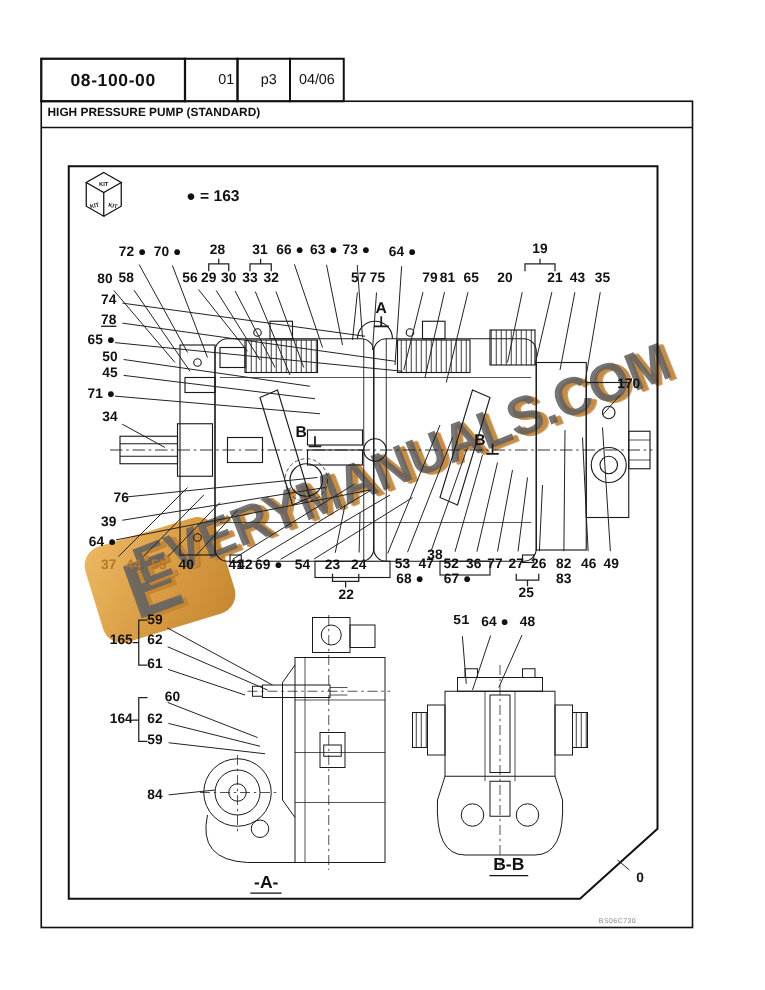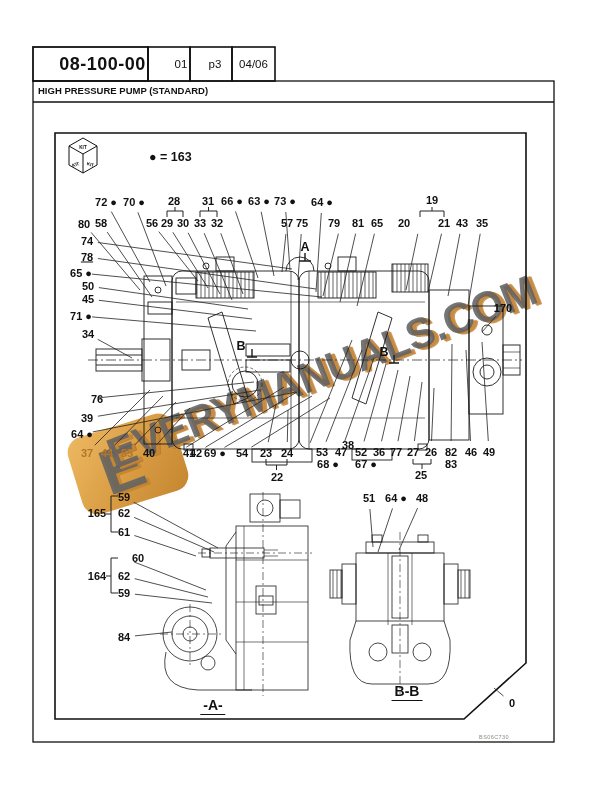--- a/index.html
+++ b/index.html
@@ -2,21 +2,21 @@
 <html><head>
 <meta charset="utf-8">
 <style>
   html,body{margin:0;padding:0;background:#fff;}
   .page{position:relative;width:612px;height:792px;background:#fff;overflow:hidden;
         font-family:"Liberation Sans","DejaVu Sans",sans-serif;color:#111;}
   svg{position:absolute;left:0;top:0;}
   .abs{position:absolute;}
   
   .hcell{position:absolute;display:flex;align-items:center;justify-content:center;}
-  .doc-num{font-size:18px;font-weight:bold;letter-spacing:.5px;padding-left:12px;}
+  .doc-num{font-size:14px;font-weight:bold;letter-spacing:.5px;}
   .hsmall{font-size:11.5px;}
   .title{position:absolute;left:38px;top:85px;width:510px;height:14px;
          font-size:9.5px;font-weight:bold;}
   
   .co{position:absolute;transform:translate(-50%,-50%);font-size:11px;font-weight:bold;
       white-space:nowrap;line-height:1;color:#111;}
   .co.tint{color:#b3762a;}
   .co.mark{font-size:12.5px;}
   .cap{position:absolute;transform:translate(-50%,-50%);font-size:14px;font-weight:bold;
        border-bottom:1.6px solid #111;padding:0 3px 1px 3px;white-space:nowrap;}
@@ -263,21 +263,21 @@
         <div class="co" style="left: 432px; top: 200px;">19</div>
         <div class="co" style="left: 84px; top: 224px;">80</div>
         <div class="co" style="left: 101px; top: 223px;">58</div>
         <div class="co" style="left: 152px; top: 223px;">56</div>
         <div class="co" style="left: 167px; top: 223px;">29</div>
         <div class="co" style="left: 183px; top: 223px;">30</div>
         <div class="co" style="left: 200px; top: 223px;">33</div>
         <div class="co" style="left: 217px; top: 223px;">32</div>
         <div class="co" style="left: 287px; top: 223px;">57</div>
         <div class="co" style="left: 302px; top: 223px;">75</div>
-        <div class="co" style="left: 334px; top: 223px; text-align: right;">79</div>
+        <div class="co" style="left: 344px; top: 223px; text-align: right;">79</div>
         <div class="co" style="left: 358px; top: 223px;">81</div>
         <div class="co" style="left: 377px; top: 223px;">65</div>
         <div class="co" style="left: 404px; top: 223px;">20</div>
         <div class="co" style="left: 444px; top: 223px;">21</div>
         <div class="co" style="left: 462px; top: 223px;">43</div>
         <div class="co" style="left: 482px; top: 223px;">35</div>
         <div class="co" style="left: 87px; top: 241px;">74</div>
         <div class="co" style="left: 87px; top: 257px; text-decoration: underline;">78</div>
         <div class="co" style="left: 81px; top: 273px;">65 ●</div>
         <div class="co" style="left: 88px; top: 286px;">50</div>
@@ -316,21 +316,21 @@
         <div class="co" style="left: 503px; top: 308px;">170</div>
         <div class="co" style="left: 124px; top: 497px;">59</div>
         <div class="co" style="left: 97px; top: 513px;">165</div>
         <div class="co" style="left: 124px; top: 513px;">62</div>
         <div class="co" style="left: 124px; top: 532px;">61</div>
         <div class="co" style="left: 124px; top: 558px; padding-left: 28px;">60</div>
         <div class="co" style="left: 97px; top: 576px;">164</div>
         <div class="co" style="left: 124px; top: 576px;">62</div>
         <div class="co" style="left: 124px; top: 593px;">59</div>
         <div class="co" style="left: 124px; top: 637px;">84</div>
-        <div class="co" style="left: 369px; top: 498px;">51</div>
+        <div class="co" style="left: 369px; top: 498px; font-family: Liberation Mono, monospace;">51</div>
         <div class="co" style="left: 396px; top: 498px;">64 ●</div>
         <div class="co" style="left: 422px; top: 498px;">48</div>
         <div class="co mark" style="left: 305px; top: 247px;">A</div>
         <div class="co mark" style="left: 241px; top: 346px;">B</div>
         <div class="co mark" style="left: 384px; top: 352px;">B</div>
         <div class="co" style="left: 512px; top: 703px;">0</div>
       </div>
   </div>
 
 </div>

